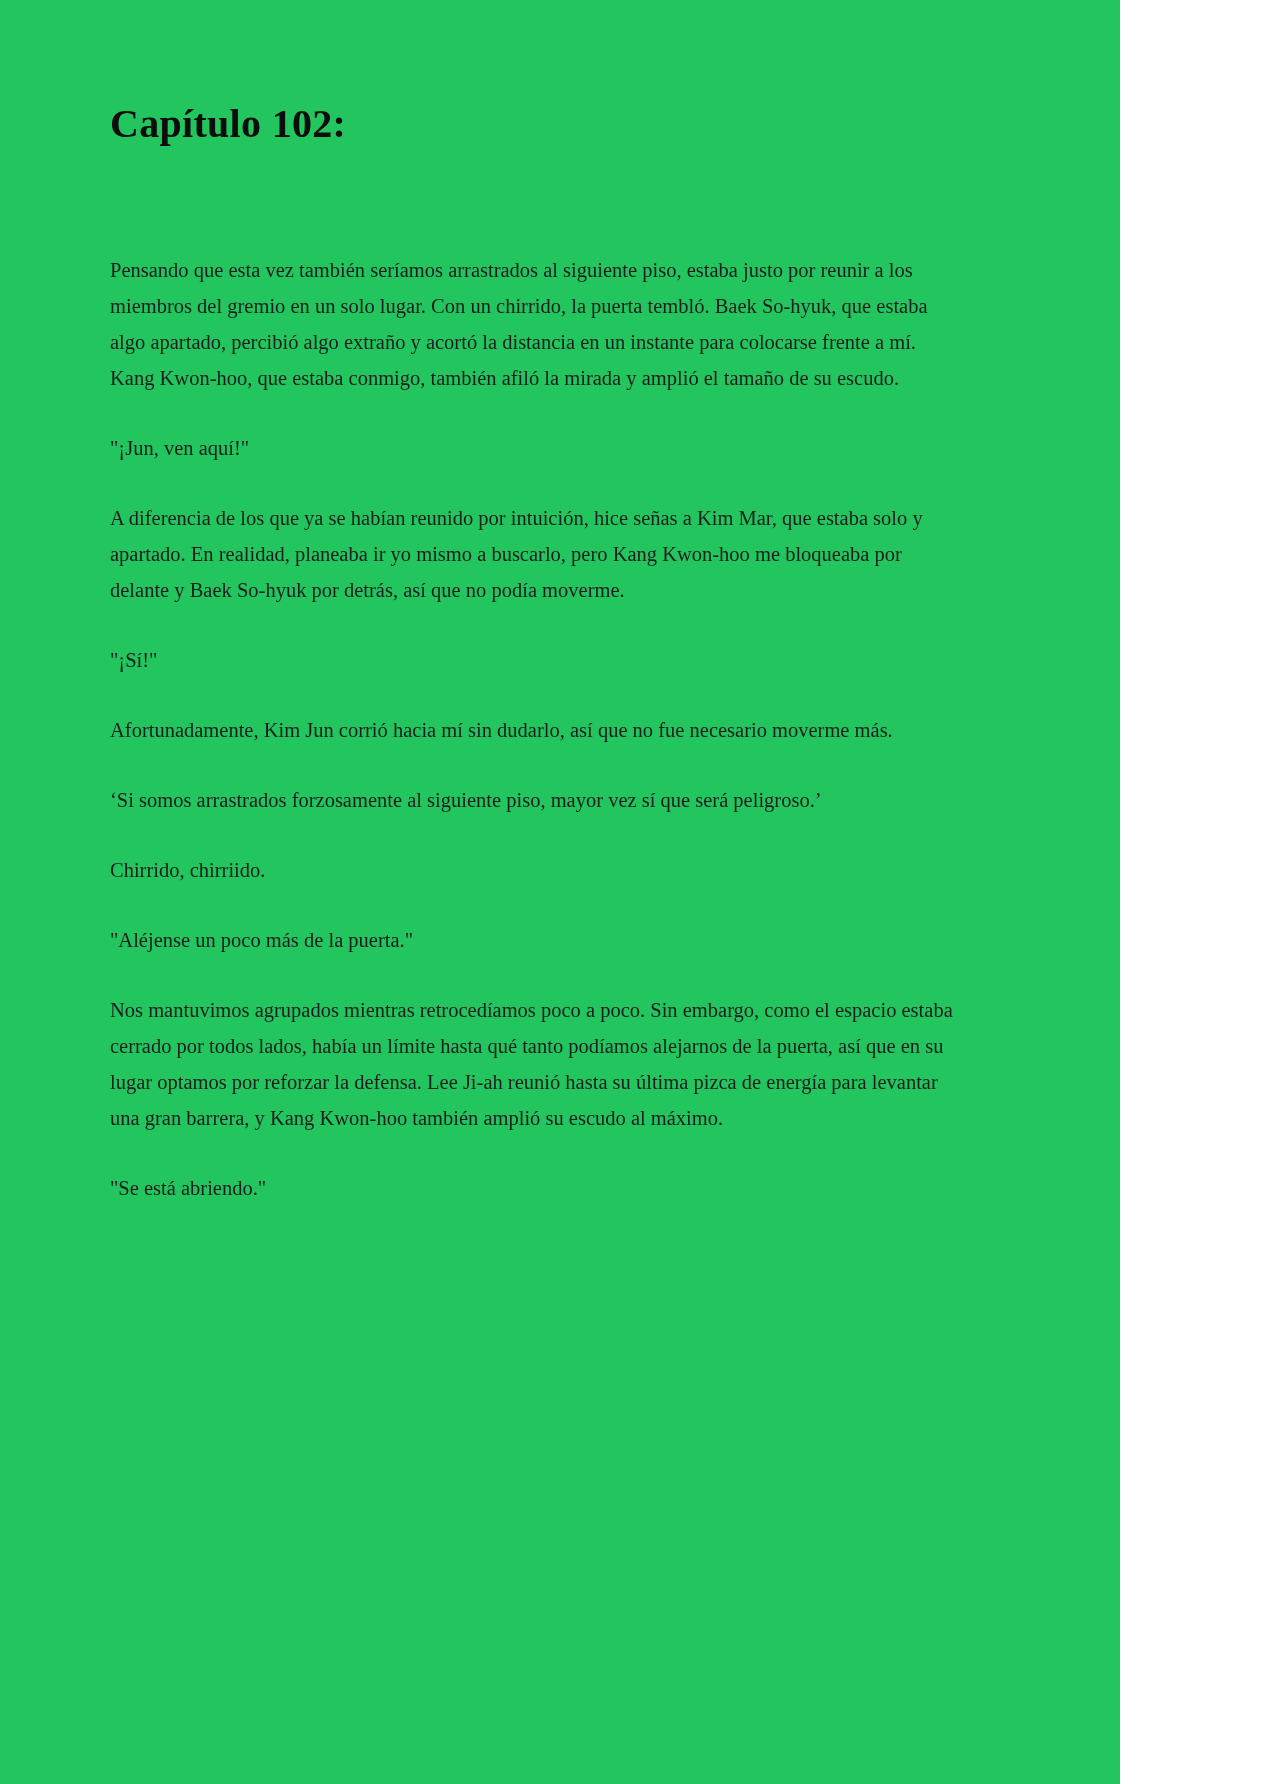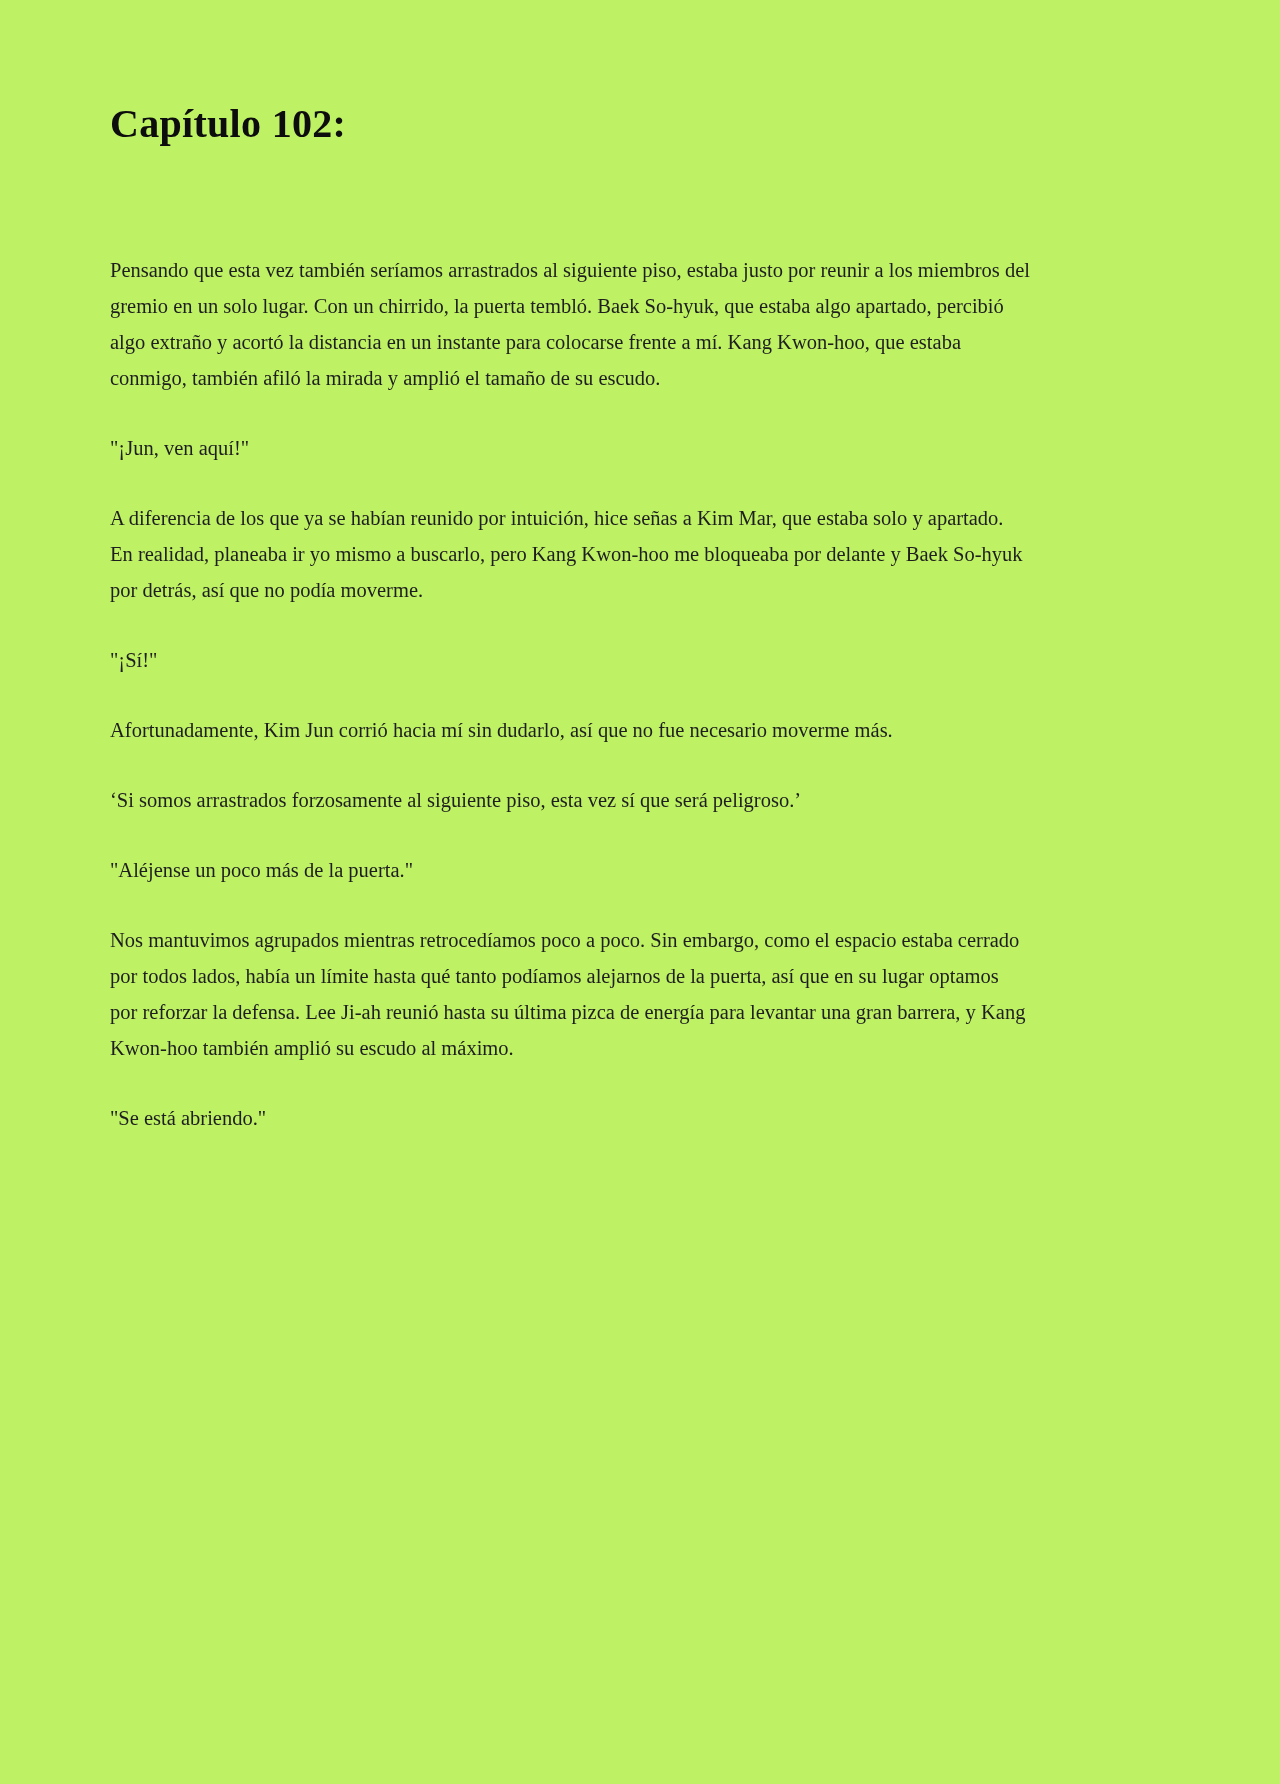--- a/index.html
+++ b/index.html
@@ -9,24 +9,24 @@
   }
   body {
     width: 1280px;
     min-height: 1784px;
     font-family: "Liberation Serif", "DejaVu Serif", serif;
     color: #1b1b1b;
     -webkit-font-smoothing: antialiased;
   }
   .page {
     box-sizing: border-box;
-    width: 1280px;
+    width: 1120px;
     min-height: 1784px;
     padding: 100px 150px 80px 110px;
-    background: #bef264;
+    background: #22c55e;
   }
   .chapter-title {
     font-size: 40px;
     line-height: 1.2;
     font-weight: 700;
     letter-spacing: 0.3px;
     color: #0d0d0d;
     margin: 0 0 104px 0;
   }
   .body-text p {
@@ -46,19 +46,20 @@
 <div class="page">
 
   <h1 class="chapter-title">Capítulo 102:</h1>
 
   <div class="body-text">
     <p>Pensando que esta vez también seríamos arrastrados al siguiente piso, estaba justo por reunir a los miembros del gremio en un solo lugar. Con un chirrido, la puerta tembló. Baek So-hyuk, que estaba algo apartado, percibió algo extraño y acortó la distancia en un instante para colocarse frente a mí. Kang Kwon-hoo, que estaba conmigo, también afiló la mirada y amplió el tamaño de su escudo.</p>
     <p>"¡Jun, ven aquí!"</p>
     <p>A diferencia de los que ya se habían reunido por intuición, hice señas a Kim Mar, que estaba solo y apartado. En realidad, planeaba ir yo mismo a buscarlo, pero Kang Kwon-hoo me bloqueaba por delante y Baek So-hyuk por detrás, así que no podía moverme.</p>
     <p>"¡Sí!"</p>
     <p>Afortunadamente, Kim Jun corrió hacia mí sin dudarlo, así que no fue necesario moverme más.</p>
-    <p>‘Si somos arrastrados forzosamente al siguiente piso, esta vez sí que será peligroso.’</p>
+    <p>‘Si somos arrastrados forzosamente al siguiente piso, mayor vez sí que será peligroso.’</p>
+    <p>Chirrido, chirriido.</p>
     <p>"Aléjense un poco más de la puerta."</p>
     <p>Nos mantuvimos agrupados mientras retrocedíamos poco a poco. Sin embargo, como el espacio estaba cerrado por todos lados, había un límite hasta qué tanto podíamos alejarnos de la puerta, así que en su lugar optamos por reforzar la defensa. Lee Ji-ah reunió hasta su última pizca de energía para levantar una gran barrera, y Kang Kwon-hoo también amplió su escudo al máximo.</p>
     <p>"Se está abriendo."</p>
   </div>
 
 </div>
 
 </body></html>

